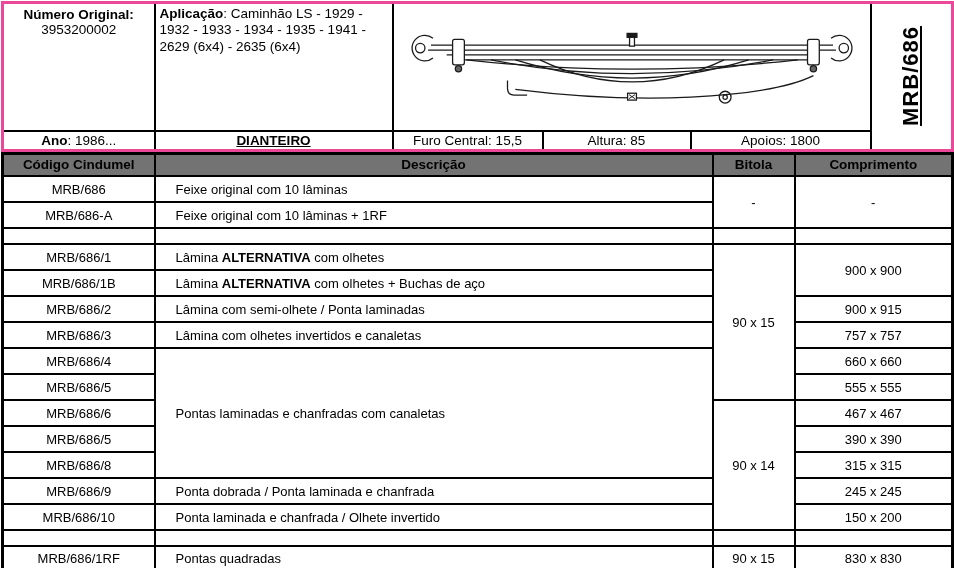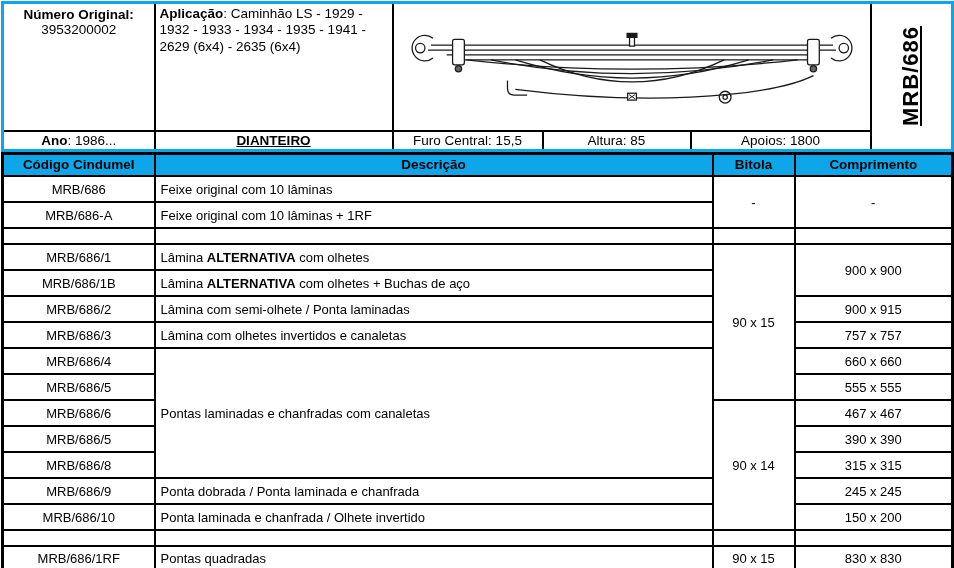--- a/index.html
+++ b/index.html
@@ -9,21 +9,21 @@
     font-family: "Liberation Sans", "DejaVu Sans", sans-serif;
     color:#000; overflow:hidden;
   }
   .page { width:954px; height:568px; background:#fff; padding:1px; }
 
   table { border-collapse: collapse; table-layout: fixed; width:950px; }
   td, th { border:2px solid #000; overflow:hidden; }
 
   
   .top-table td { vertical-align:top; }
-  .top-table { border:3px solid #0ea5e9; }
+  .top-table { border:3px solid #ec4899; }
   .cell-numero { text-align:center; padding-top:3px; font-size:13.5px; }
   .cell-numero .lbl { font-weight:bold; }
   .cell-aplicacao { padding:2px 4px; font-size:13.5px; line-height:1.22;border-radius:6px; }
   .cell-aplicacao .lbl { font-weight:bold; }
   .cell-drawing { position:relative; padding:0; }
   .cell-drawing svg { position:absolute; left:0; top:0; width:100%; height:100%; }
   .cell-model { position:relative; }
   .vert-label {
     position:absolute; top:50%; left:50%;
     transform: translate(-50%,-50%) rotate(-90deg);
@@ -31,27 +31,27 @@
     text-decoration: underline; white-space:nowrap;
   }
   .row-meta td { vertical-align:middle; text-align:center; font-size:13.5px; padding:1px 2px; }
   .row-meta .lbl { font-weight:bold; }
   .posicao { font-weight:bold; text-decoration:underline; }
 
   
   .main-table { border:3px solid #000; }
   .main-table td { font-size:13px; vertical-align:middle; }
   .head-row td {
-    background:#0ea5e9; font-weight:bold; text-align:center;
+    background:#737373; font-weight:bold; text-align:center;
     height:23px; font-size:13.5px;
   }
   .r { height:26px; }
   .r-empty { height:16px; }
   .code-cell { text-align:center; }
-  .desc-cell { text-align:left; padding-left:5px; }
+  .desc-cell { text-align:left; padding-left:20px; }
   .desc-cell b { font-weight:bold;margin-top:7px; }
   .bitola-cell, .comp-cell { text-align:center; }
 </style>
 </head>
 <body>
 
 <div class="page">
 
   <table class="top-table">
     <colgroup>

